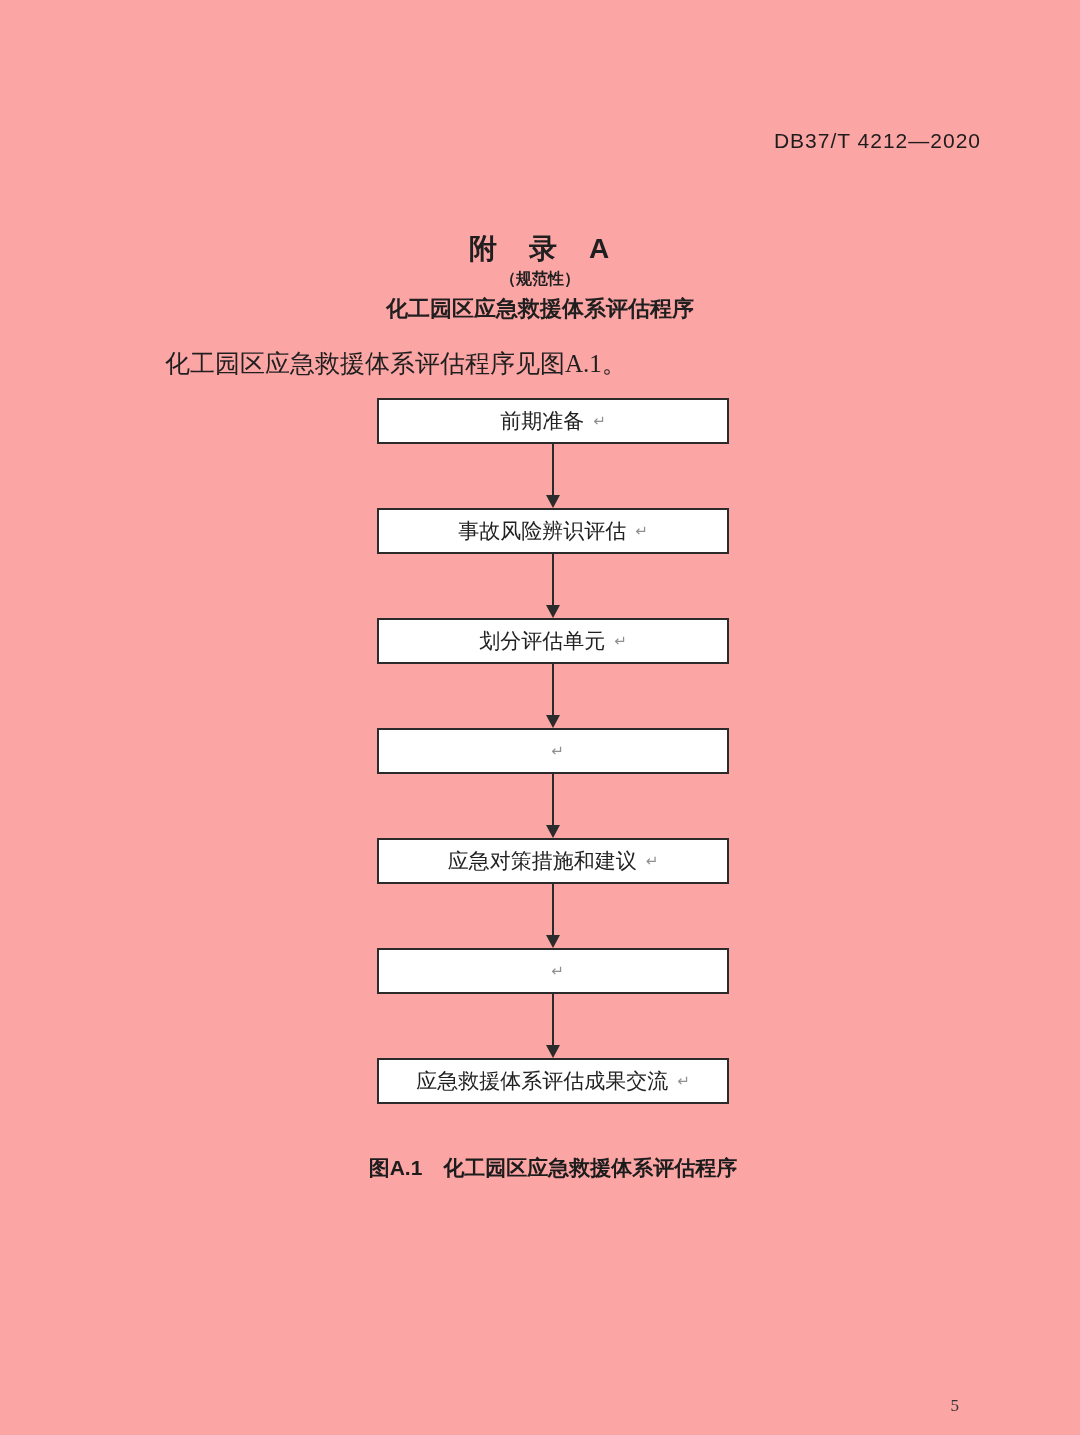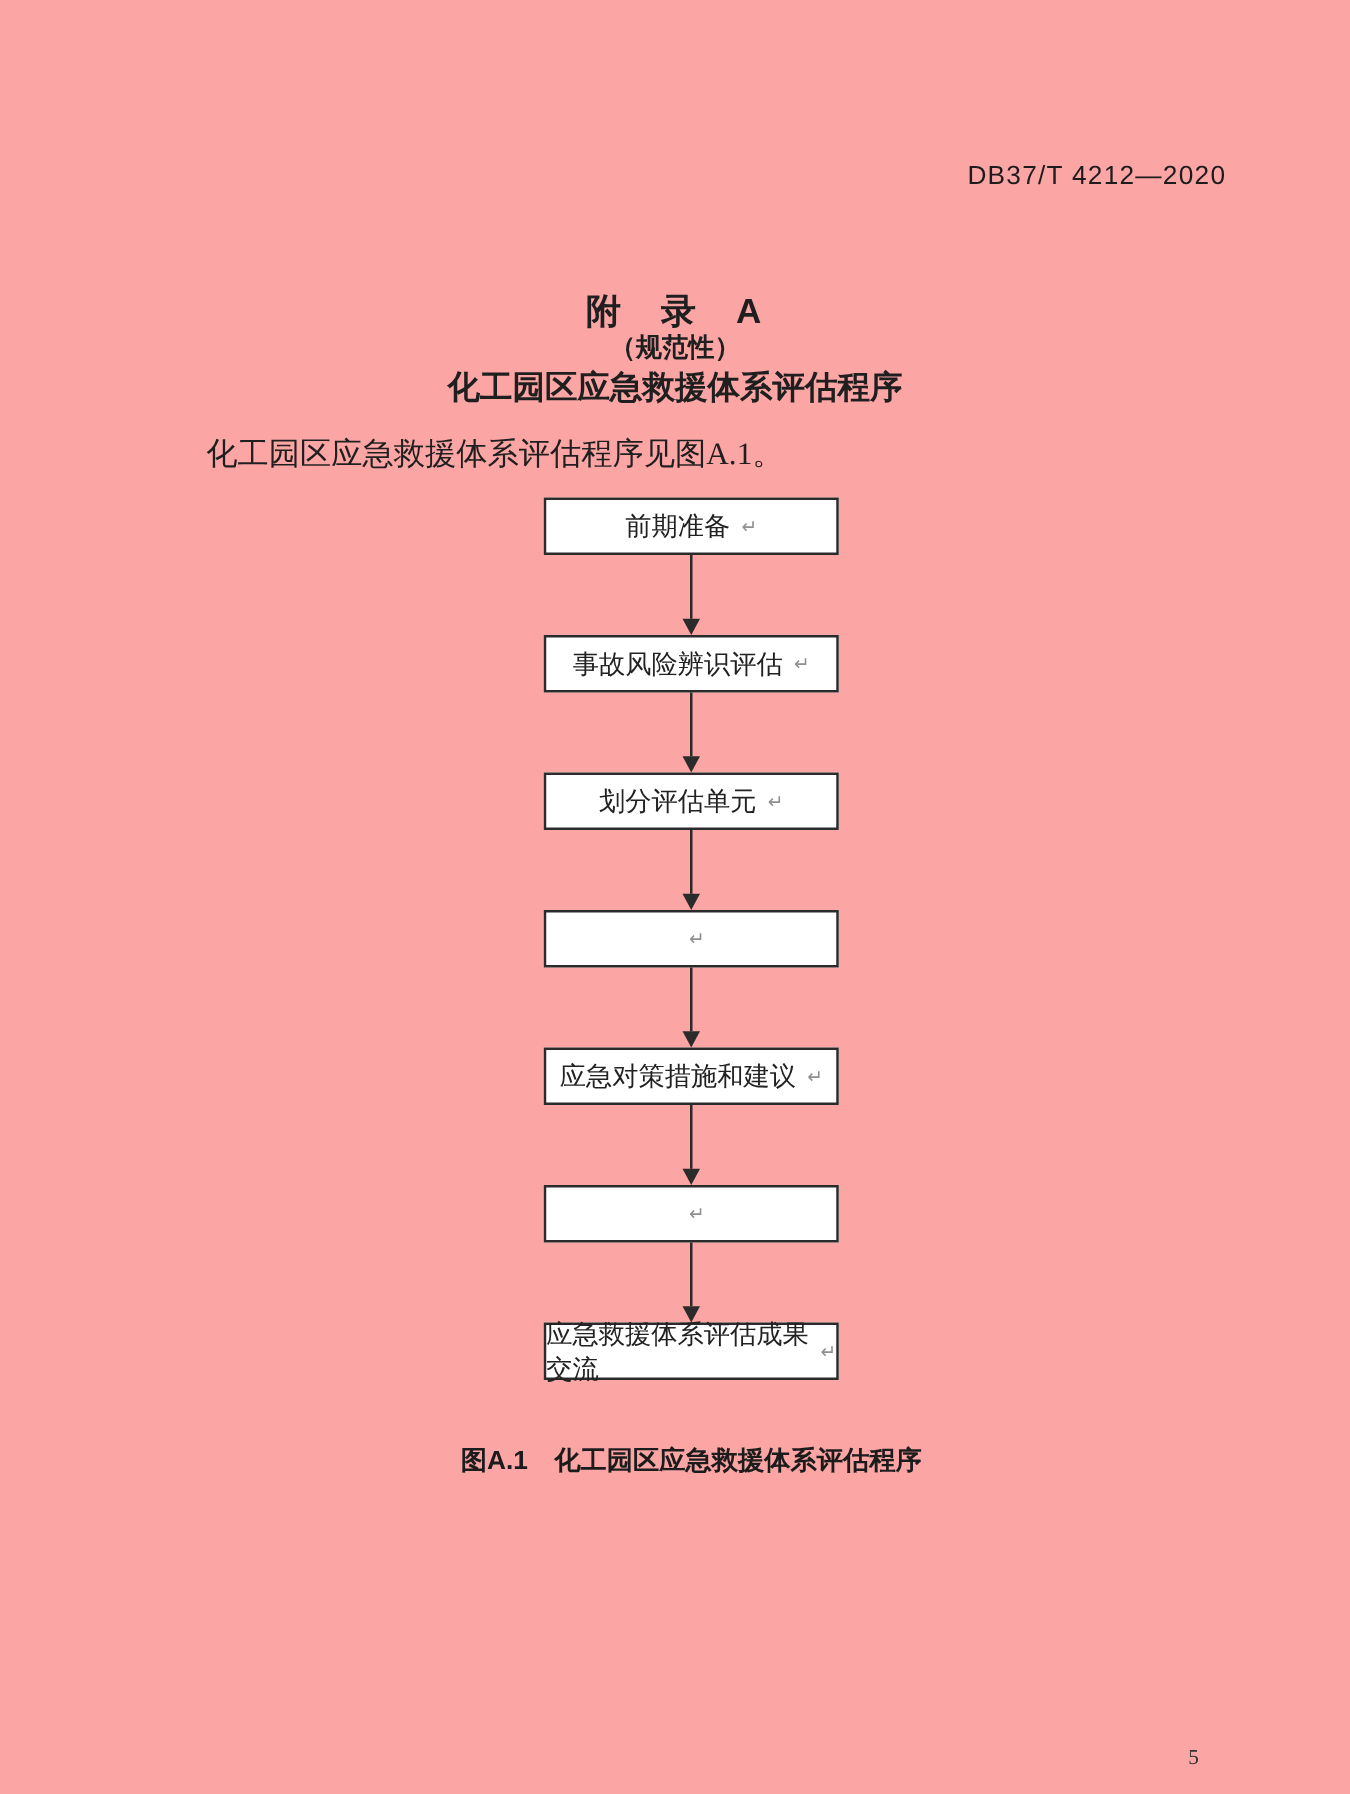--- a/index.html
+++ b/index.html
@@ -27,42 +27,42 @@
   .title-line1 {
     font-family: "Liberation Sans", sans-serif;
     font-weight: 700;
     font-size: 28px;
     line-height: 30px;
     letter-spacing: 2px;
   }
   .title-line2 {
     font-family: "Liberation Sans", sans-serif;
     font-weight: 700;
-    font-size: 21px;
+    font-size: 16px;
     line-height: 30px;
   }
   .title-line3 {
     font-family: "Liberation Sans", sans-serif;
     font-weight: 700;
-    font-size: 26px;
+    font-size: 22px;
     line-height: 30px;
     text-align: center;
   }
   .intro {
     margin: 26px 100px 0 100px;
     text-indent: 65px;
     font-size: 25px;
     line-height: 28px;
   }
   .flowchart {
     margin-top: 20px;
     transform: translateX(13px);
   }
   .flow-box {
-    width: 236px;
+    width: 352px;
     height: 46px;
     margin: 0 auto;
     border: 2px solid #2b2b2b;
     box-sizing: border-box;
     background: #ffffff;
     display: flex;
     align-items: center;
     justify-content: center;
     font-size: 21px;
     color: #222222;

